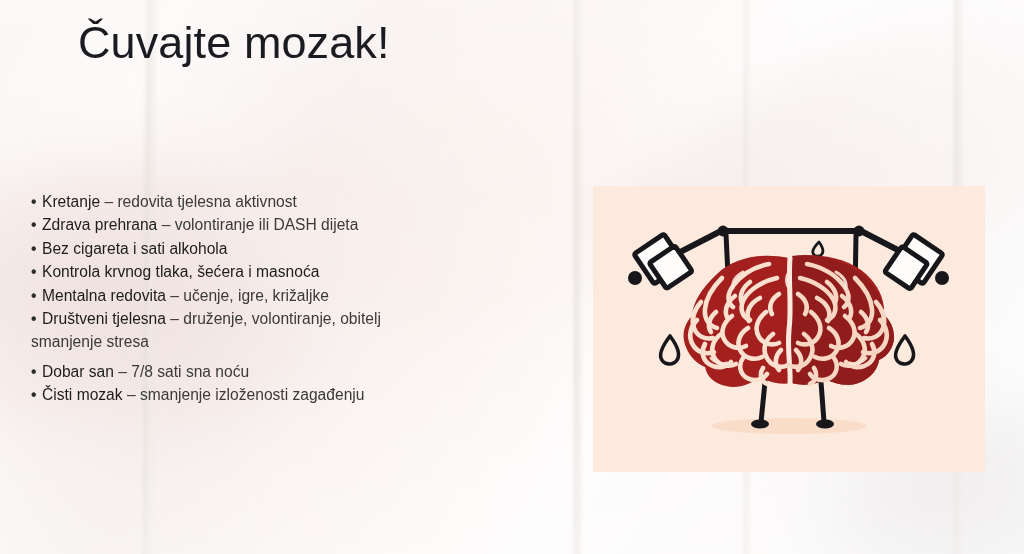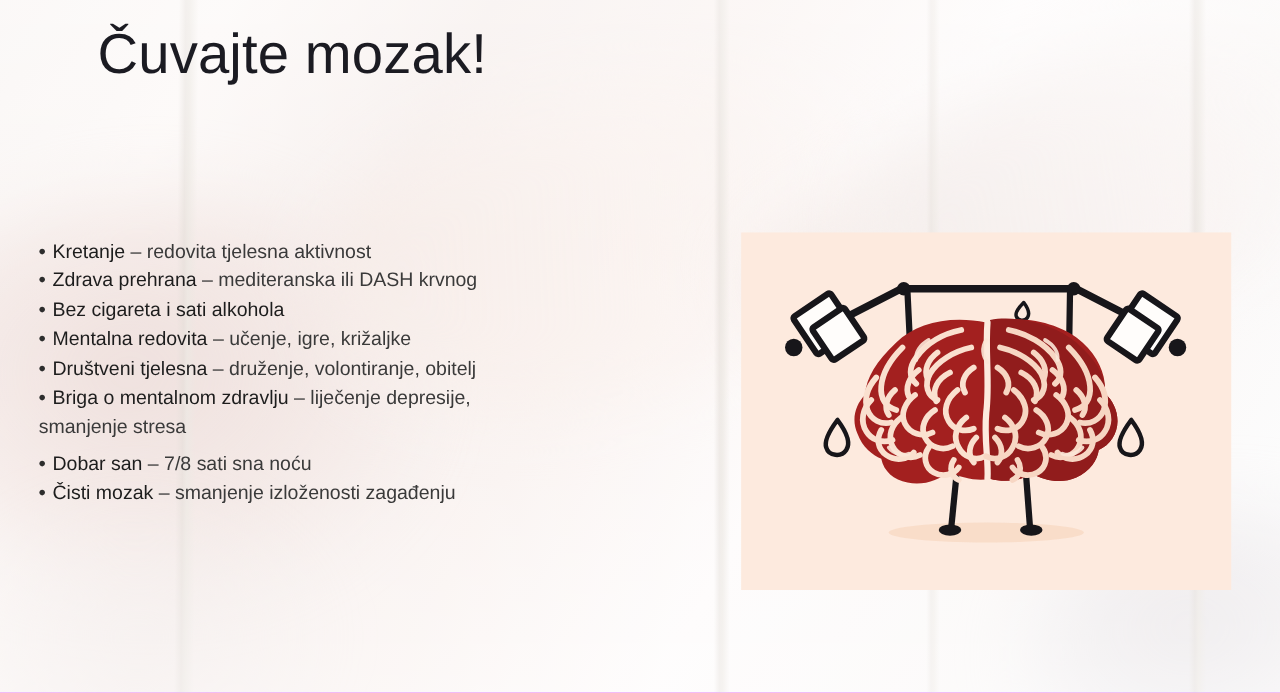--- a/index.html
+++ b/index.html
@@ -11,21 +11,21 @@
   body {
     font-family: "Liberation Sans", sans-serif;
   }
 
   
   .slide {
     position: relative;
     width: 1024px;
     height: 554px;
     overflow: hidden;
-    background: #d946ef;
+    background: #0ea5e9;
   }
 
   
   .bg-photo {
     position: absolute;
     inset: 0;
     overflow: hidden;
   }
   .bg-base {
     position: absolute;
@@ -209,39 +209,39 @@
 
   <div class="slide-title">Čuvajte mozak!</div>
 
   <div class="bullet-list">
 
     <span class="bullet-row">
       <span class="bullet-dot">•</span><span class="b-strong">Kretanje</span><span class="b-rest"> – redovita tjelesna aktivnost</span>
     </span>
 
     <span class="bullet-row">
-      <span class="bullet-dot">•</span><span class="b-strong">Zdrava prehrana</span><span class="b-rest"> – mediteranska ili DASH krvnog</span>
+      <span class="bullet-dot">•</span><span class="b-strong">Zdrava prehrana</span><span class="b-rest"> – volontiranje ili DASH dijeta</span>
     </span>
 
     <span class="bullet-row">
       <span class="bullet-dot">•</span><span class="b-strong">Bez cigareta i sati alkohola</span><span class="b-rest"></span>
     </span>
 
+    <span class="bullet-row">
+      <span class="bullet-dot">•</span><span class="b-strong">Kontrola krvnog tlaka, šećera i masnoća</span><span class="b-rest"></span>
+    </span>
 
     <span class="bullet-row">
       <span class="bullet-dot">•</span><span class="b-strong">Mentalna redovita</span><span class="b-rest"> – učenje, igre, križaljke</span>
     </span>
 
     <span class="bullet-row">
       <span class="bullet-dot">•</span><span class="b-strong">Društveni tjelesna</span><span class="b-rest"> – druženje, volontiranje, obitelj</span>
     </span>
 
-    <span class="bullet-row">
-      <span class="bullet-dot">•</span><span class="b-strong">Briga o mentalnom zdravlju</span><span class="b-rest"> – liječenje depresije,</span>
-    </span>
 
     <span class="bullet-row continuation">
       <span class="b-rest">smanjenje stresa</span>
     </span>
 
     <span class="spacer-row"></span>
 
     <span class="bullet-row">
       <span class="bullet-dot">•</span><span class="b-strong">Dobar san</span><span class="b-rest"> – 7/8 sati sna noću</span>
     </span>

